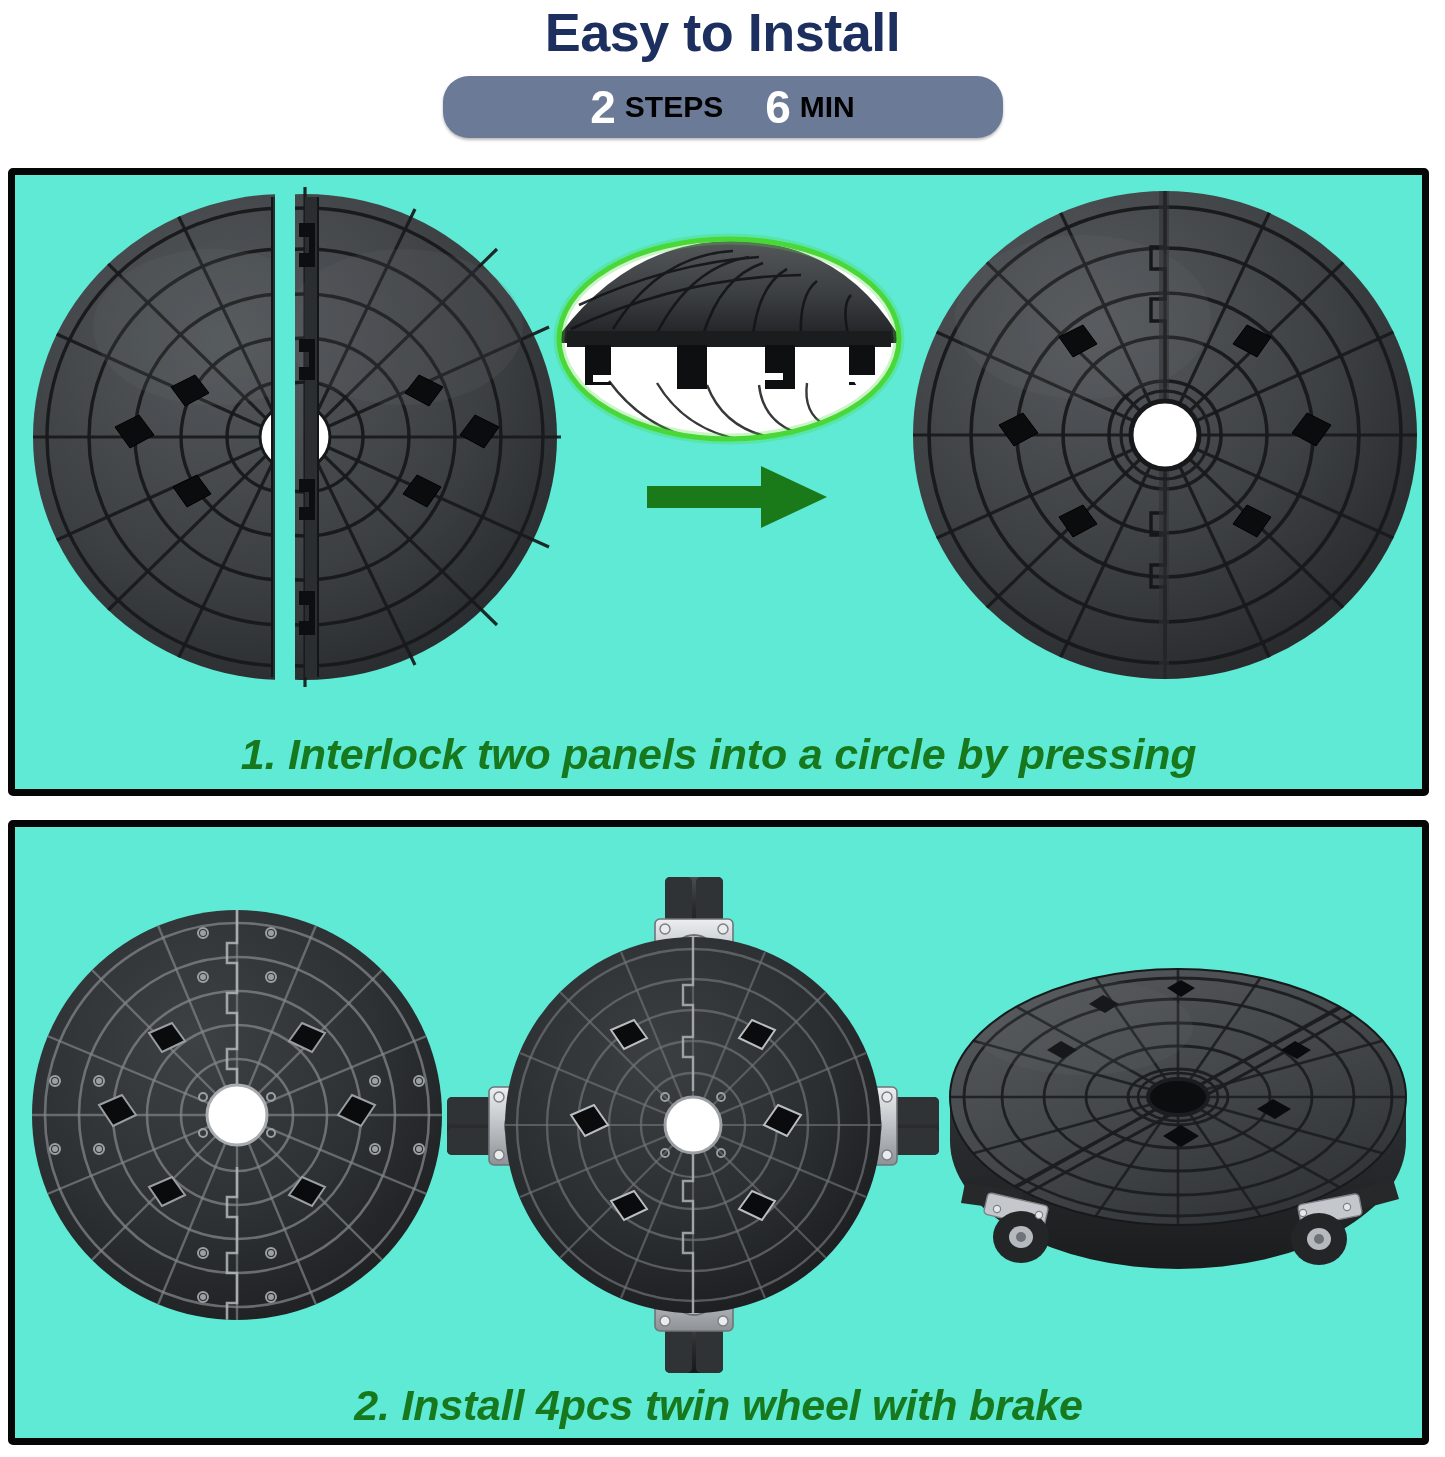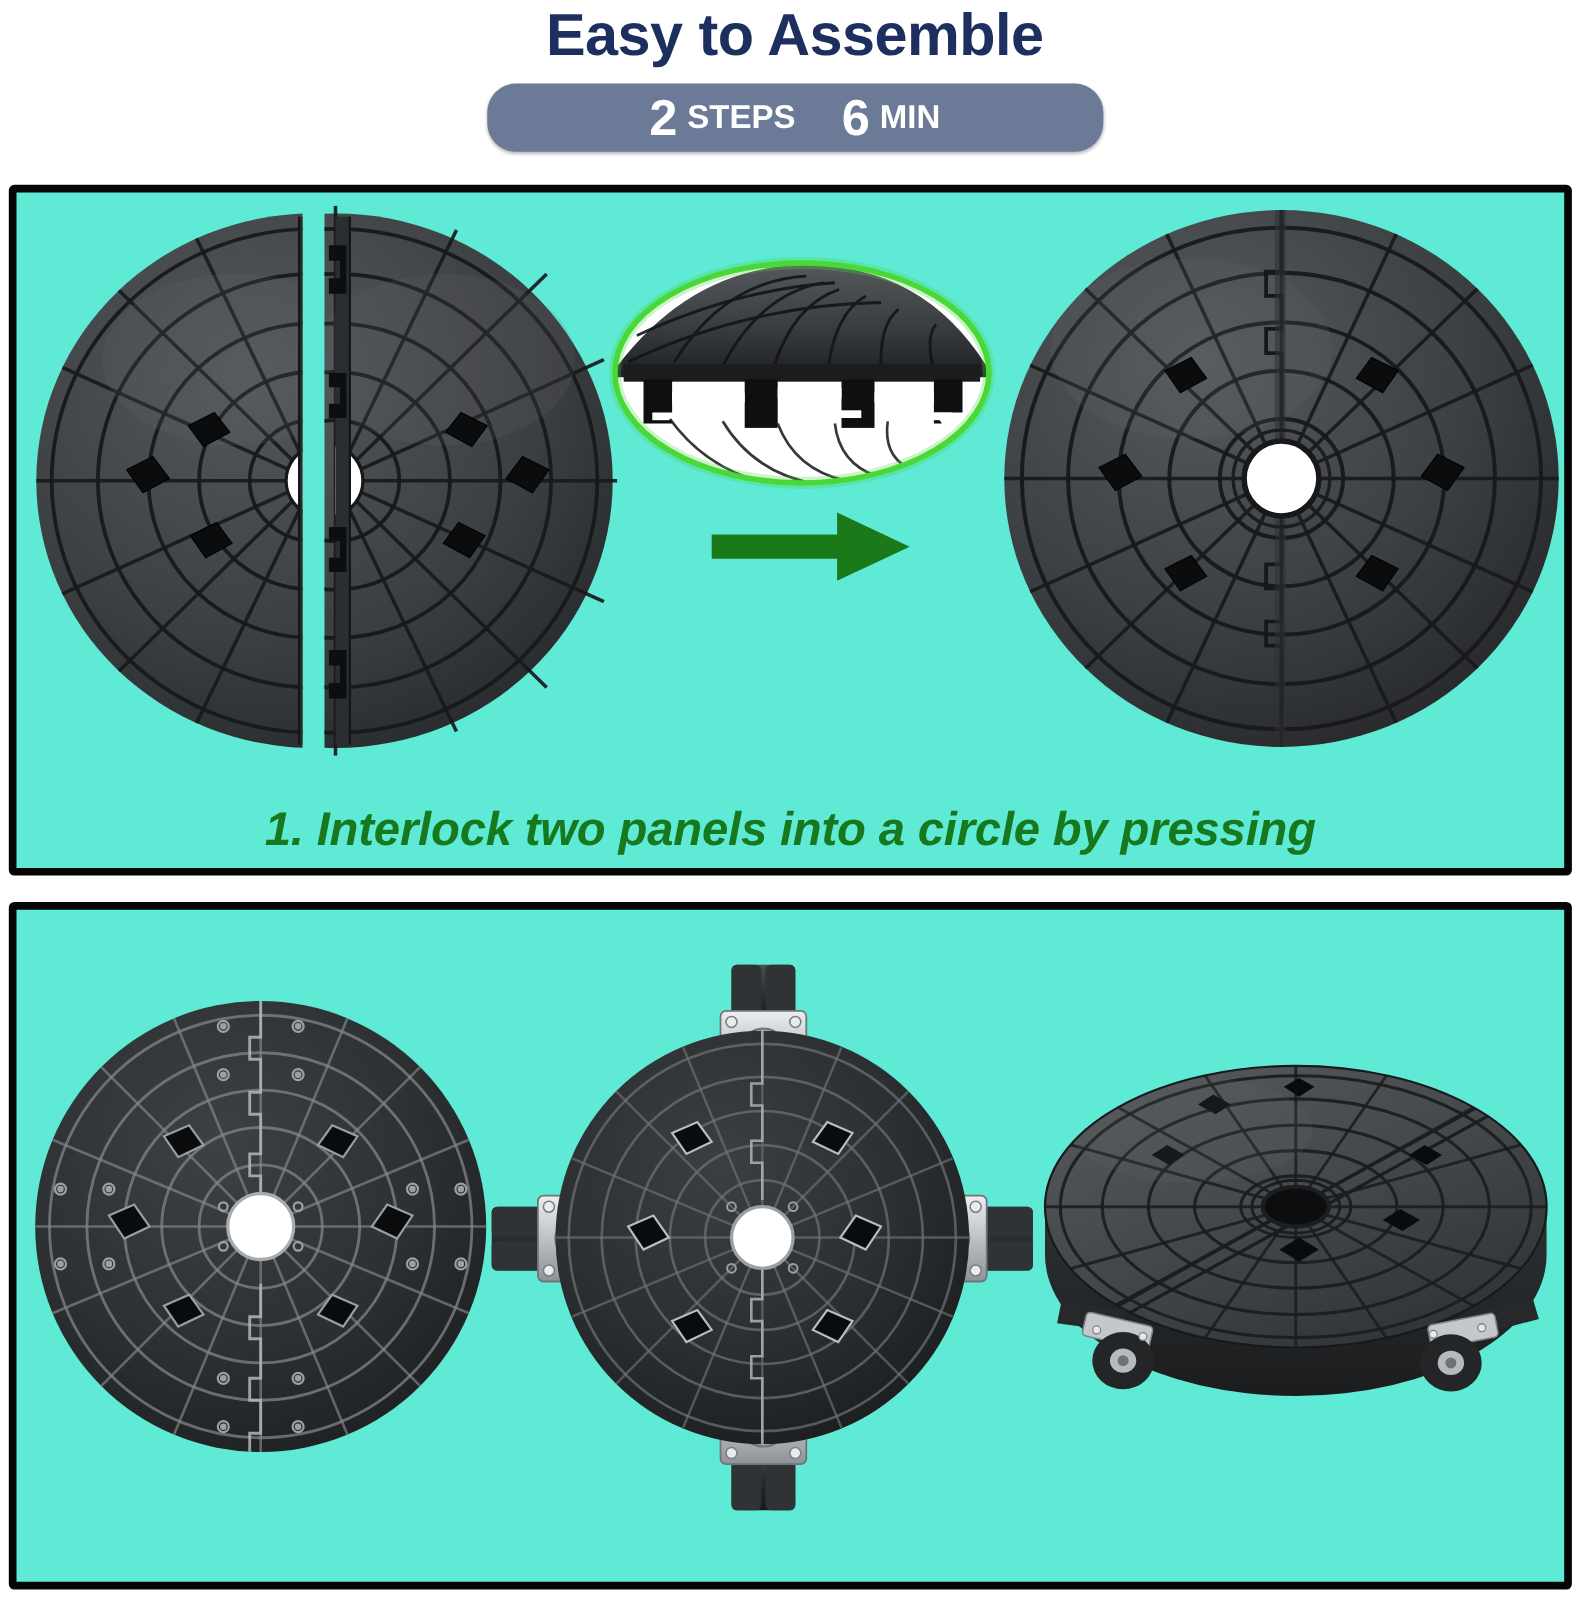--- a/index.html
+++ b/index.html
@@ -47,21 +47,21 @@
     box-shadow: 0 2px 3px rgba(0,0,0,0.28);
   }
   .badge .num {
     color: #ffffff;
     font-size: 46px;
     font-weight: bold;
     line-height: 46px;
     padding: 0 9px 0 0;
   }
   .badge .unit {
-    color: #ffffff;
+    color: #000000;
     font-size: 30px;
     font-weight: bold;
     line-height: 46px;
     padding-right: 42px;
   }
   .badge .unit.last { padding-right: 0; text-align: right; }
 
   
   .panel {
     position: absolute;
@@ -109,21 +109,21 @@
 
   
   #art-underside   { left: 12px;  top: 78px; }
   #art-casters     { left: 428px; top: 48px; }
   #art-perspective { left: 928px; top: 120px; }
 </style>
 </head>
 <body>
 
 <div class="header">
-  <div class="title">Easy to Assemble</div>
+  <div class="title">Easy to Install</div>
   <div class="badge-wrap">
     <div class="badge">
       <span class="num">2</span>
       <span class="unit">STEPS</span>
       <span class="num">6</span>
       <span class="unit last">MIN</span>
     </div>
   </div>
 </div>
 
@@ -700,14 +700,15 @@
       <ellipse cx="376" cy="292" rx="12" ry="11" fill="#b6babe"></ellipse>
       <ellipse cx="376" cy="292" rx="5" ry="5" fill="#6f7377"></ellipse>
       <g fill="#e6e8ea" stroke="#7e8287" stroke-width="1.2">
         <circle cx="360" cy="266" r="3.6"></circle>
               <circle cx="404" cy="260" r="3.6"></circle>
       </g>
     </g>
    </svg>
   </div>
 
+  <div class="caption">2. Install 4pcs twin wheel with brake</div>
  </div>
 </div>
 
 </body></html>

